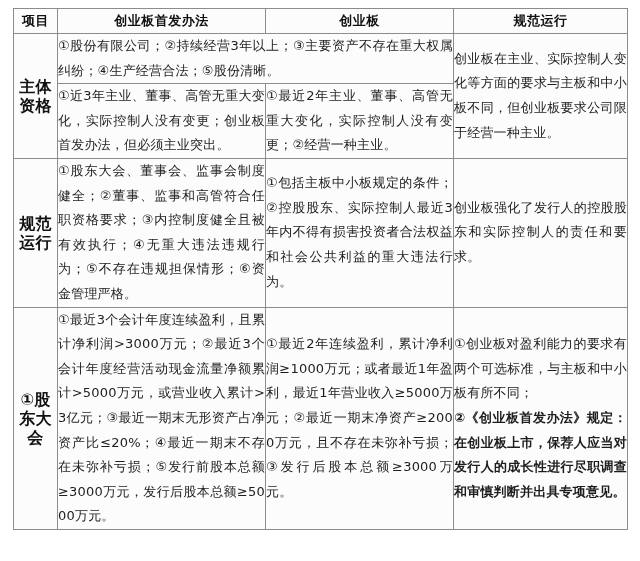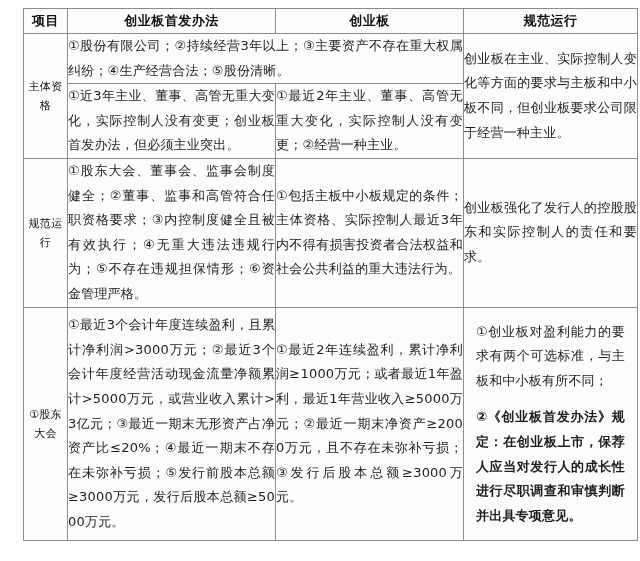--- a/index.html
+++ b/index.html
@@ -16,21 +16,21 @@
   }
   .page {
     position: relative;
     width: 640px;
     height: 561px;
     background: #ffffff;
     box-sizing: border-box;
   }
   .table-wrap {
     position: absolute;
-    left: 23px;
+    left: 13px;
     top: 8px;
     width: 614px;
   }
   table.cmp {
     border-collapse: collapse;
     table-layout: fixed;
     width: 614px;
     background: #fdfdfd;
   }
   table.cmp td, table.cmp th {
@@ -50,43 +50,43 @@
     font-weight: bold;
     font-size: 13px;
     letter-spacing: 0.5px;
     height: 24px;
     line-height: 24px;
     color: #111;
     background: #fbfbfb;
   }
   .rowlabel {
     text-align: center;
-    font-weight: normal;
-    font-size: 11px;
+    font-weight: bold;
+    font-size: 16px;
     line-height: 19px;
     color: #111;
     padding: 2px 3px;
     letter-spacing: 0.3px;
   }
   .cell {
     font-size: 13px;
     line-height: 24.6px;
     padding: 2px 7px 4px 7px;
     text-align: justify;
     text-justify: inter-ideograph;
     vertical-align: top;
     color: #1d1d1d;
     letter-spacing: 0.2px;
     word-break: break-all;
   }
   .cell.span2 {
     text-align: justify;
   }
   .cell p {
-    margin: 12px;
+    margin: 0;
   }
   .cell p + p {
     margin-top: 0;
     font-weight: bold;
   }
 </style>
 </head>
 <body>
 
 <div class="page">
@@ -112,21 +112,21 @@
           <td class="cell" rowspan="2">创业板在主业、实际控制人变化等方面的要求与主板和中小板不同，但创业板要求公司限于经营一种主业。</td>
         </tr>
         <tr>
           <td class="cell">①近3年主业、董事、高管无重大变化，实际控制人没有变更；创业板首发办法，但必须主业突出。</td>
           <td class="cell">①最近2年主业、董事、高管无重大变化，实际控制人没有变更；②经营一种主业。</td>
         </tr>
 
         <tr>
           <td class="rowlabel">规范运行</td>
           <td class="cell">①股东大会、董事会、监事会制度健全；②董事、监事和高管符合任职资格要求；③内控制度健全且被有效执行；④无重大违法违规行为；⑤不存在违规担保情形；⑥资金管理严格。</td>
-          <td class="cell">①包括主板中小板规定的条件；主体资格、实际控制人最近3年内不得有损害投资者合法权益和社会公共利益的重大违法行为。</td>
+          <td class="cell">①包括主板中小板规定的条件；②控股股东、实际控制人最近3年内不得有损害投资者合法权益和社会公共利益的重大违法行为。</td>
           <td class="cell">创业板强化了发行人的控股股东和实际控制人的责任和要求。</td>
         </tr>
 
         <tr>
           <td class="rowlabel">①股东大会</td>
           <td class="cell">①最近3个会计年度连续盈利，且累计净利润&gt;3000万元；②最近3个会计年度经营活动现金流量净额累计&gt;5000万元，或营业收入累计&gt;3亿元；③最近一期末无形资产占净资产比≤20%；④最近一期末不存在未弥补亏损；⑤发行前股本总额≥3000万元，发行后股本总额≥5000万元。</td>
           <td class="cell">①最近2年连续盈利，累计净利润≥1000万元；或者最近1年盈利，最近1年营业收入≥5000万元；②最近一期末净资产≥2000万元，且不存在未弥补亏损；③发行后股本总额≥3000万元。</td>
           <td class="cell">
             <p>①创业板对盈利能力的要求有两个可选标准，与主板和中小板有所不同；</p>
             <p>②《创业板首发办法》规定：在创业板上市，保荐人应当对发行人的成长性进行尽职调查和审慎判断并出具专项意见。</p>

